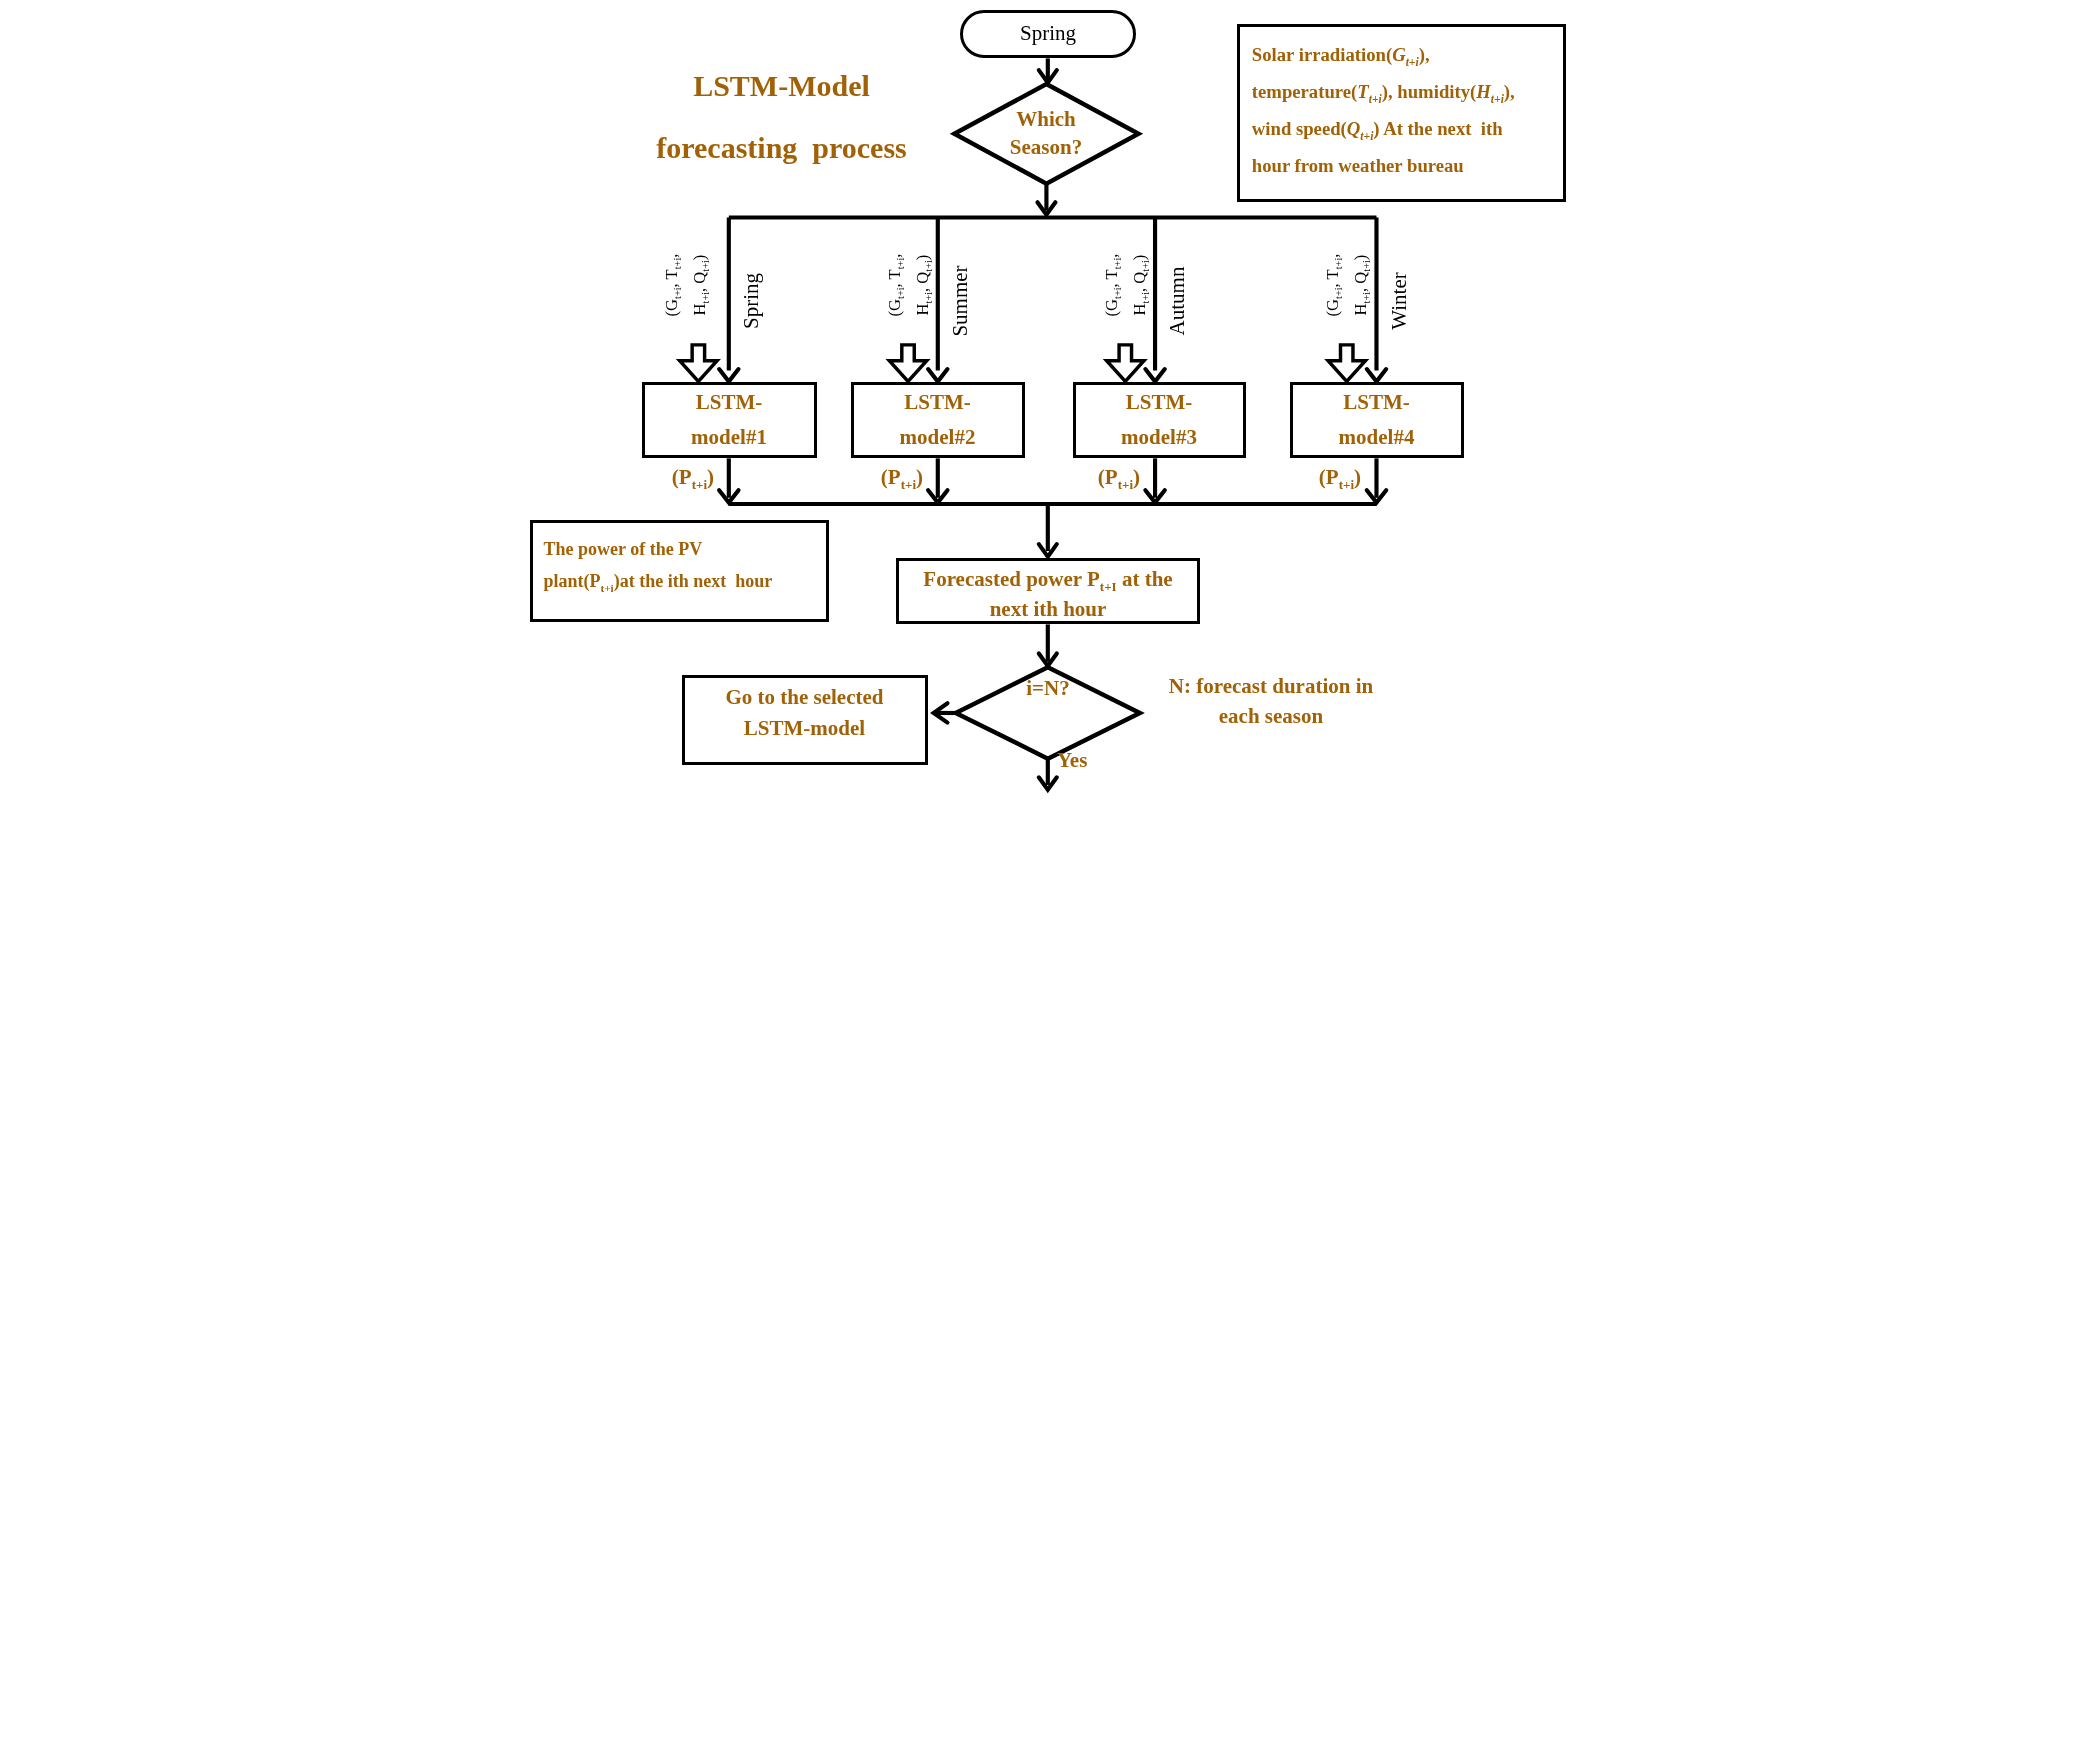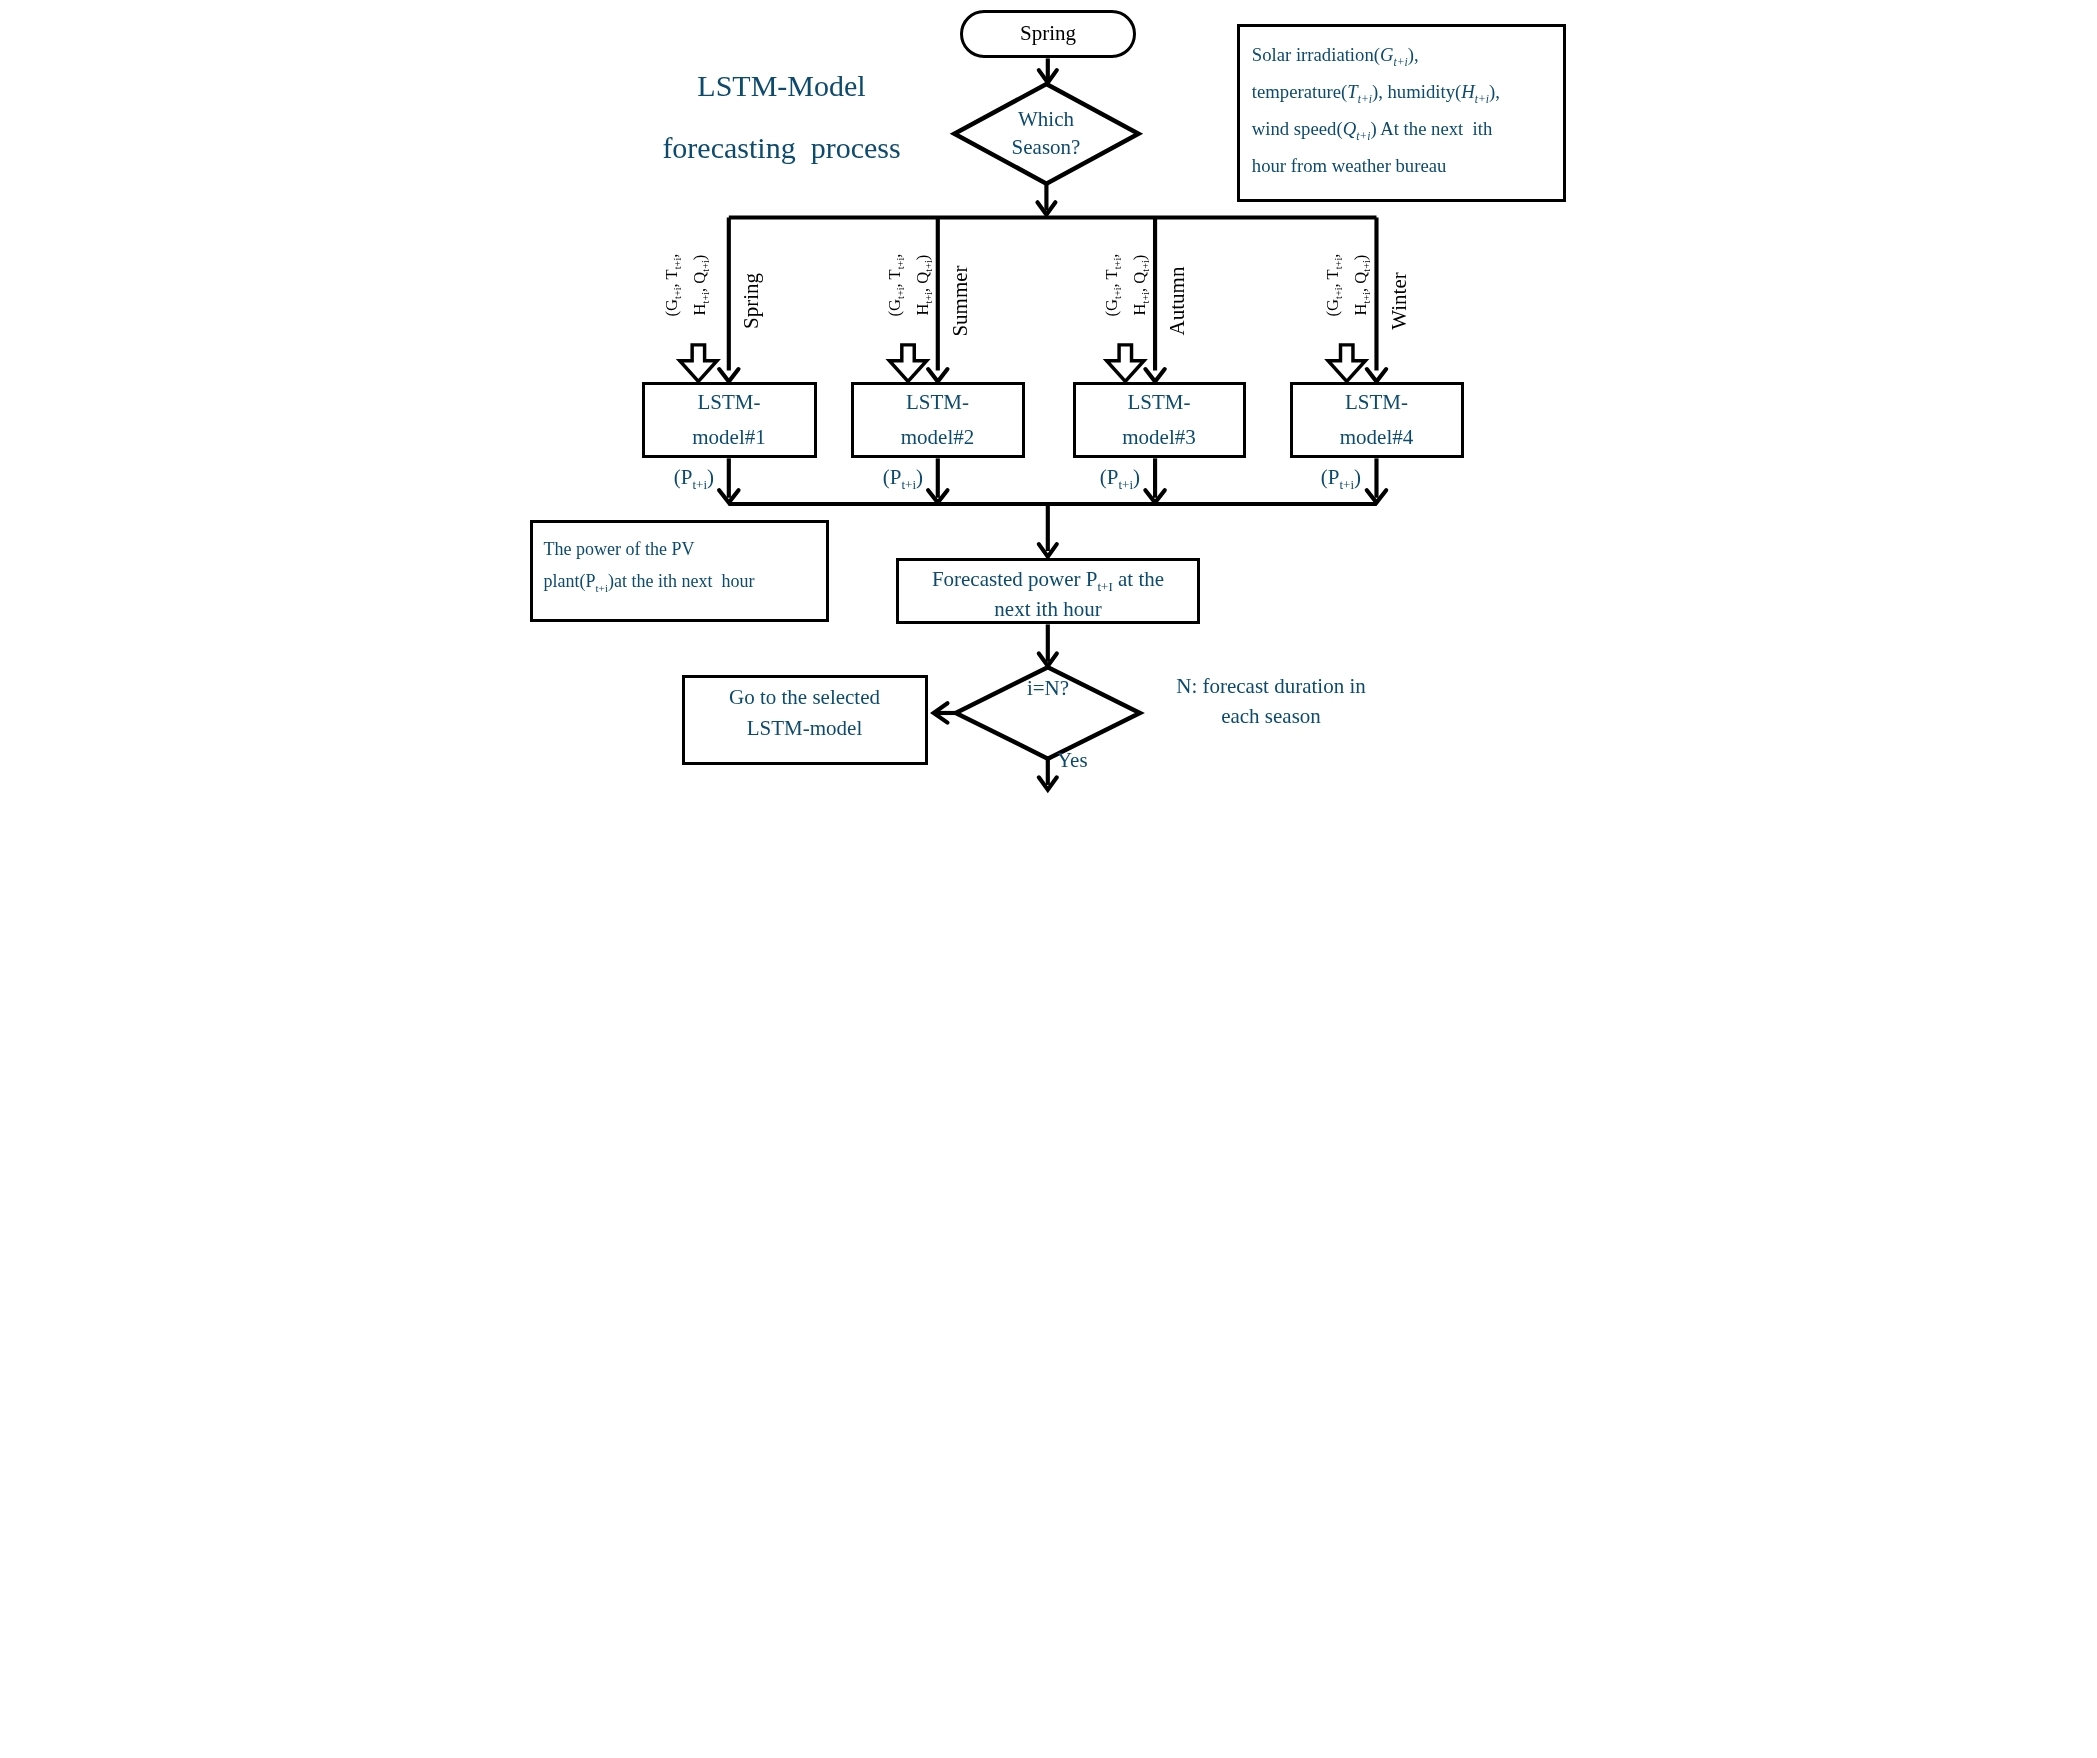--- a/index.html
+++ b/index.html
@@ -6,21 +6,21 @@
   .canvas{
     position:relative;
     width:1049px;height:880px;
     margin:0 auto;
     background:#ffffff;
     font-family:"Liberation Serif","DejaVu Serif",serif;
     color:#000;
     overflow:hidden;
   }
   .wires{position:absolute;left:0;top:0;width:1049px;height:880px;pointer-events:none;}
-  .txt{position:absolute;white-space:pre-wrap;color:#0c4a6e;}
+  .txt{position:absolute;white-space:pre-wrap;color:#a16207;font-weight:bold;}
   .center{text-align:center;}
   .node{position:absolute;box-sizing:border-box;border:3.5px solid #000;background:#fff;}
   .oval{border-radius:28px;display:flex;align-items:center;justify-content:center;}
   .figtitle{font-size:30px;line-height:62px;text-align:center;}
   .body30{font-size:21px;}
   .vlabel{
     position:absolute;text-align:center;white-space:pre-wrap;
     transform:rotate(-90deg);transform-origin:center;
     pointer-events:none;
   }

